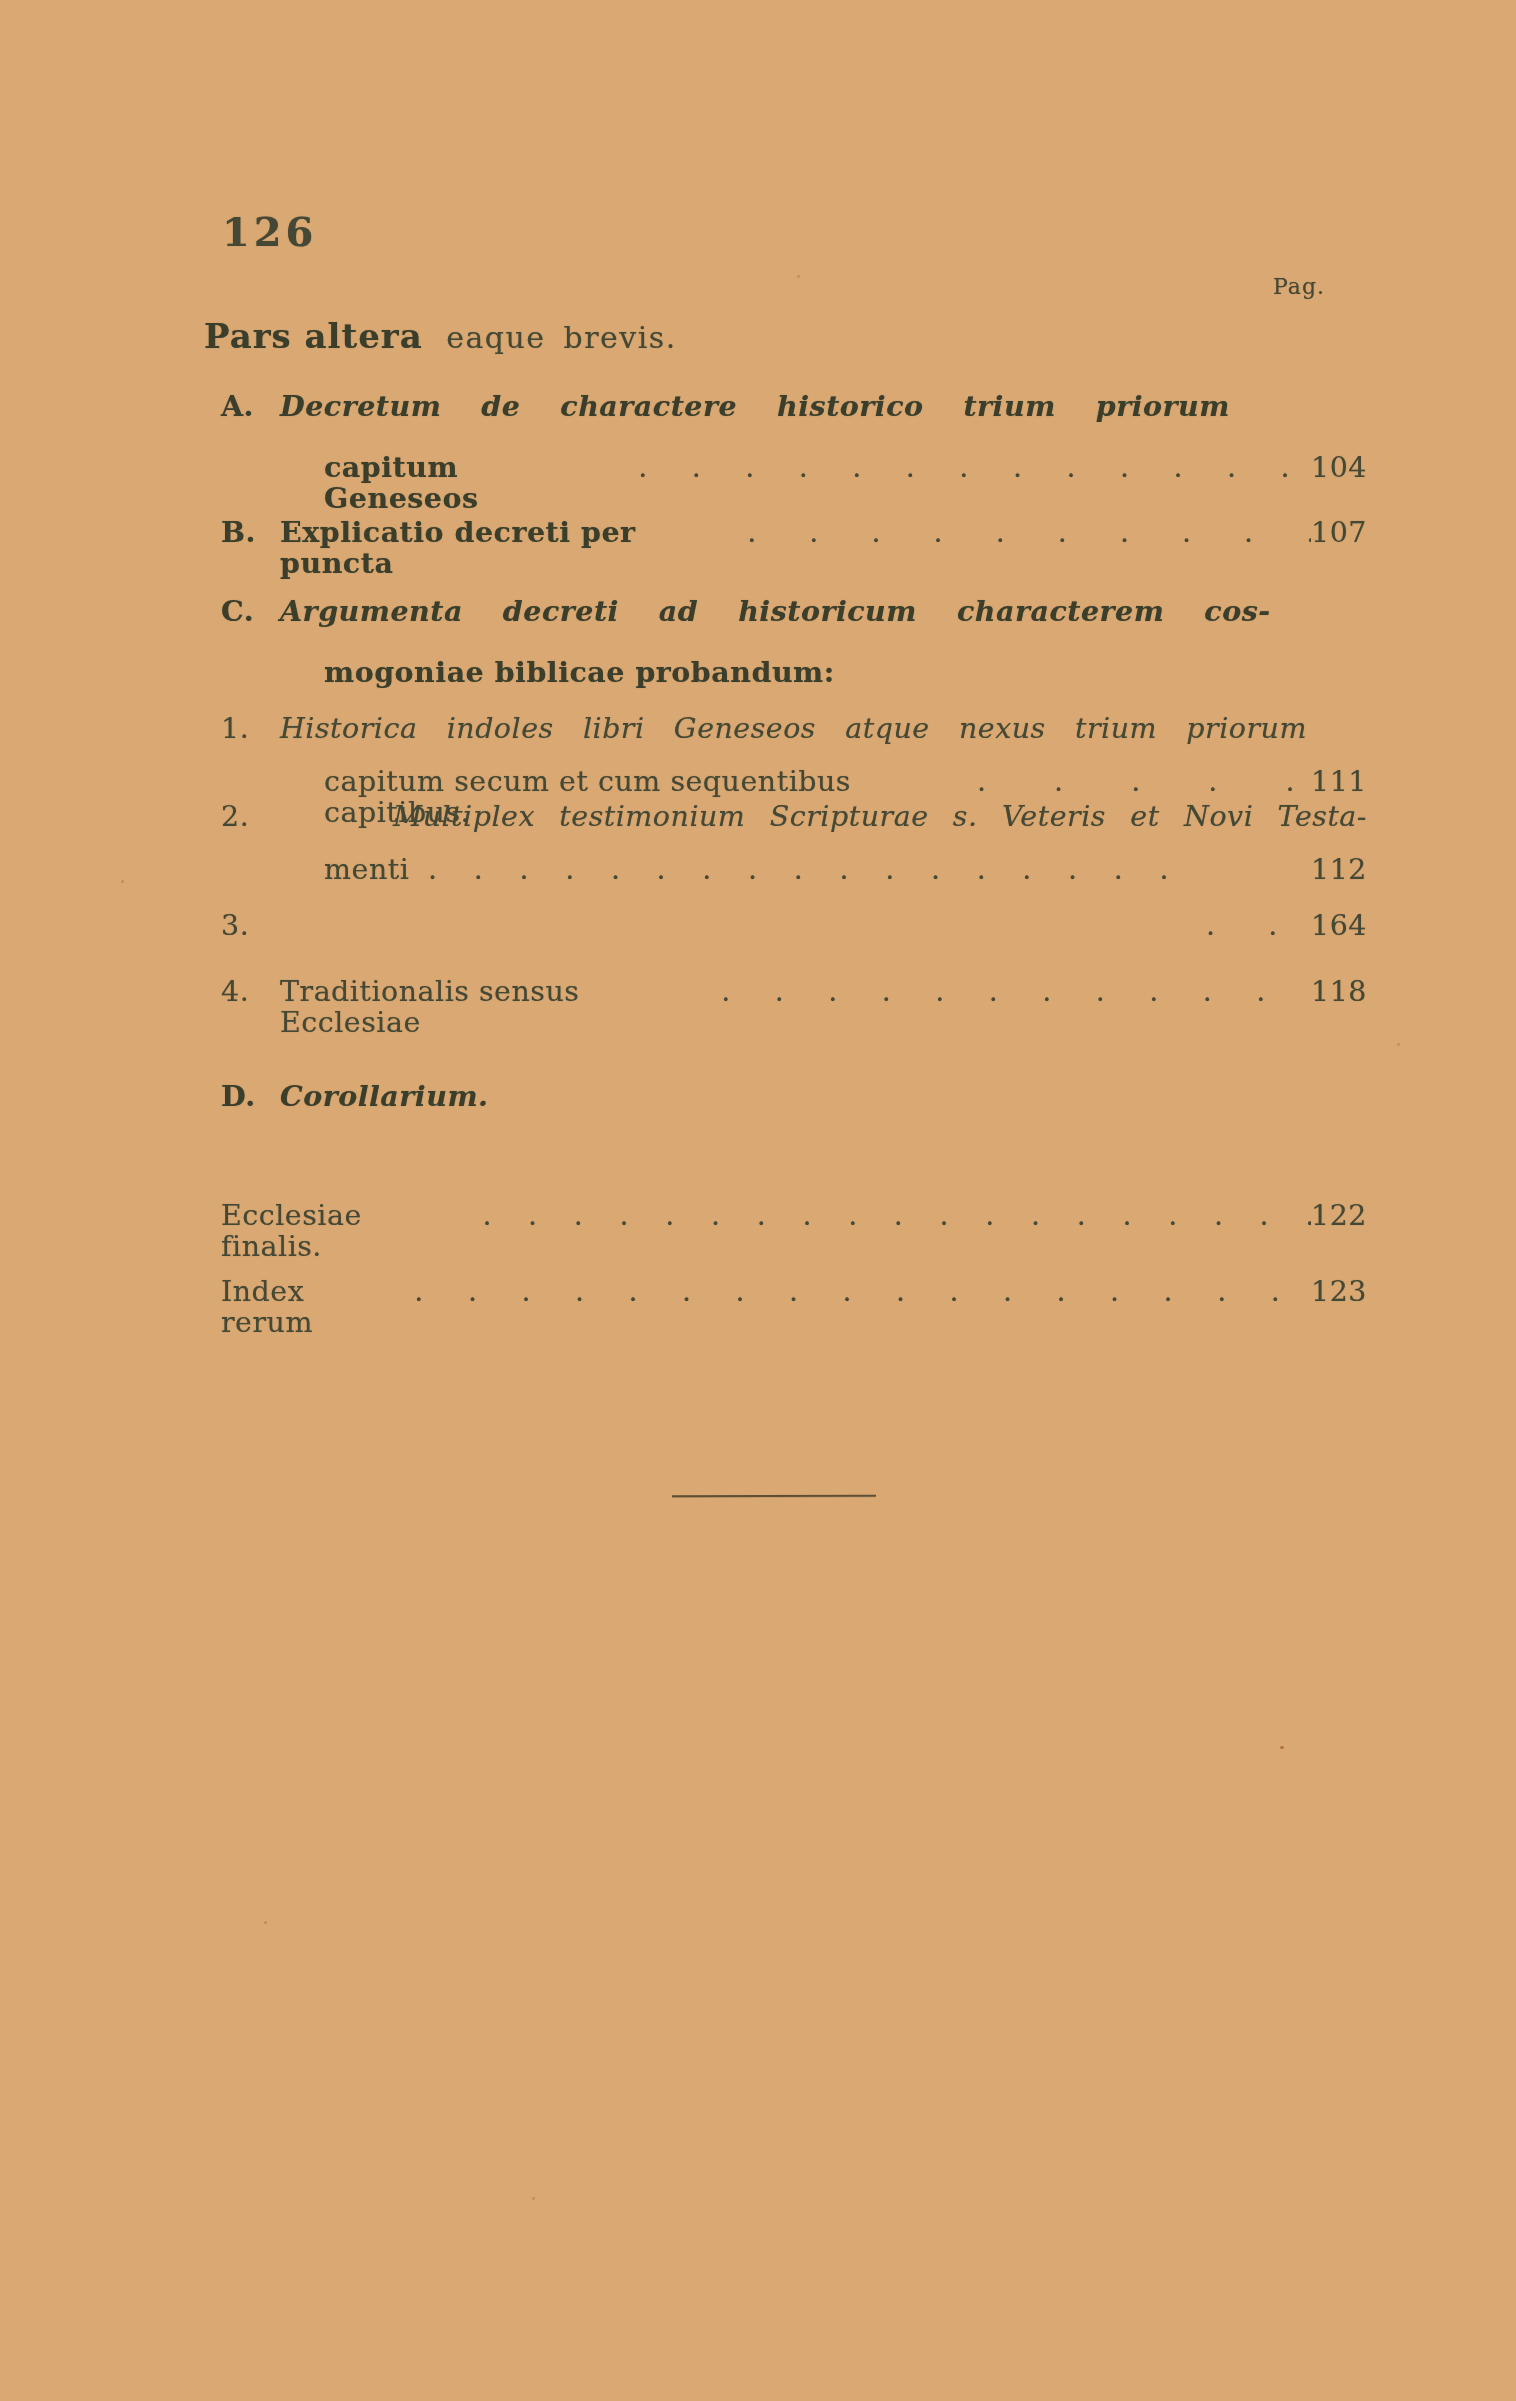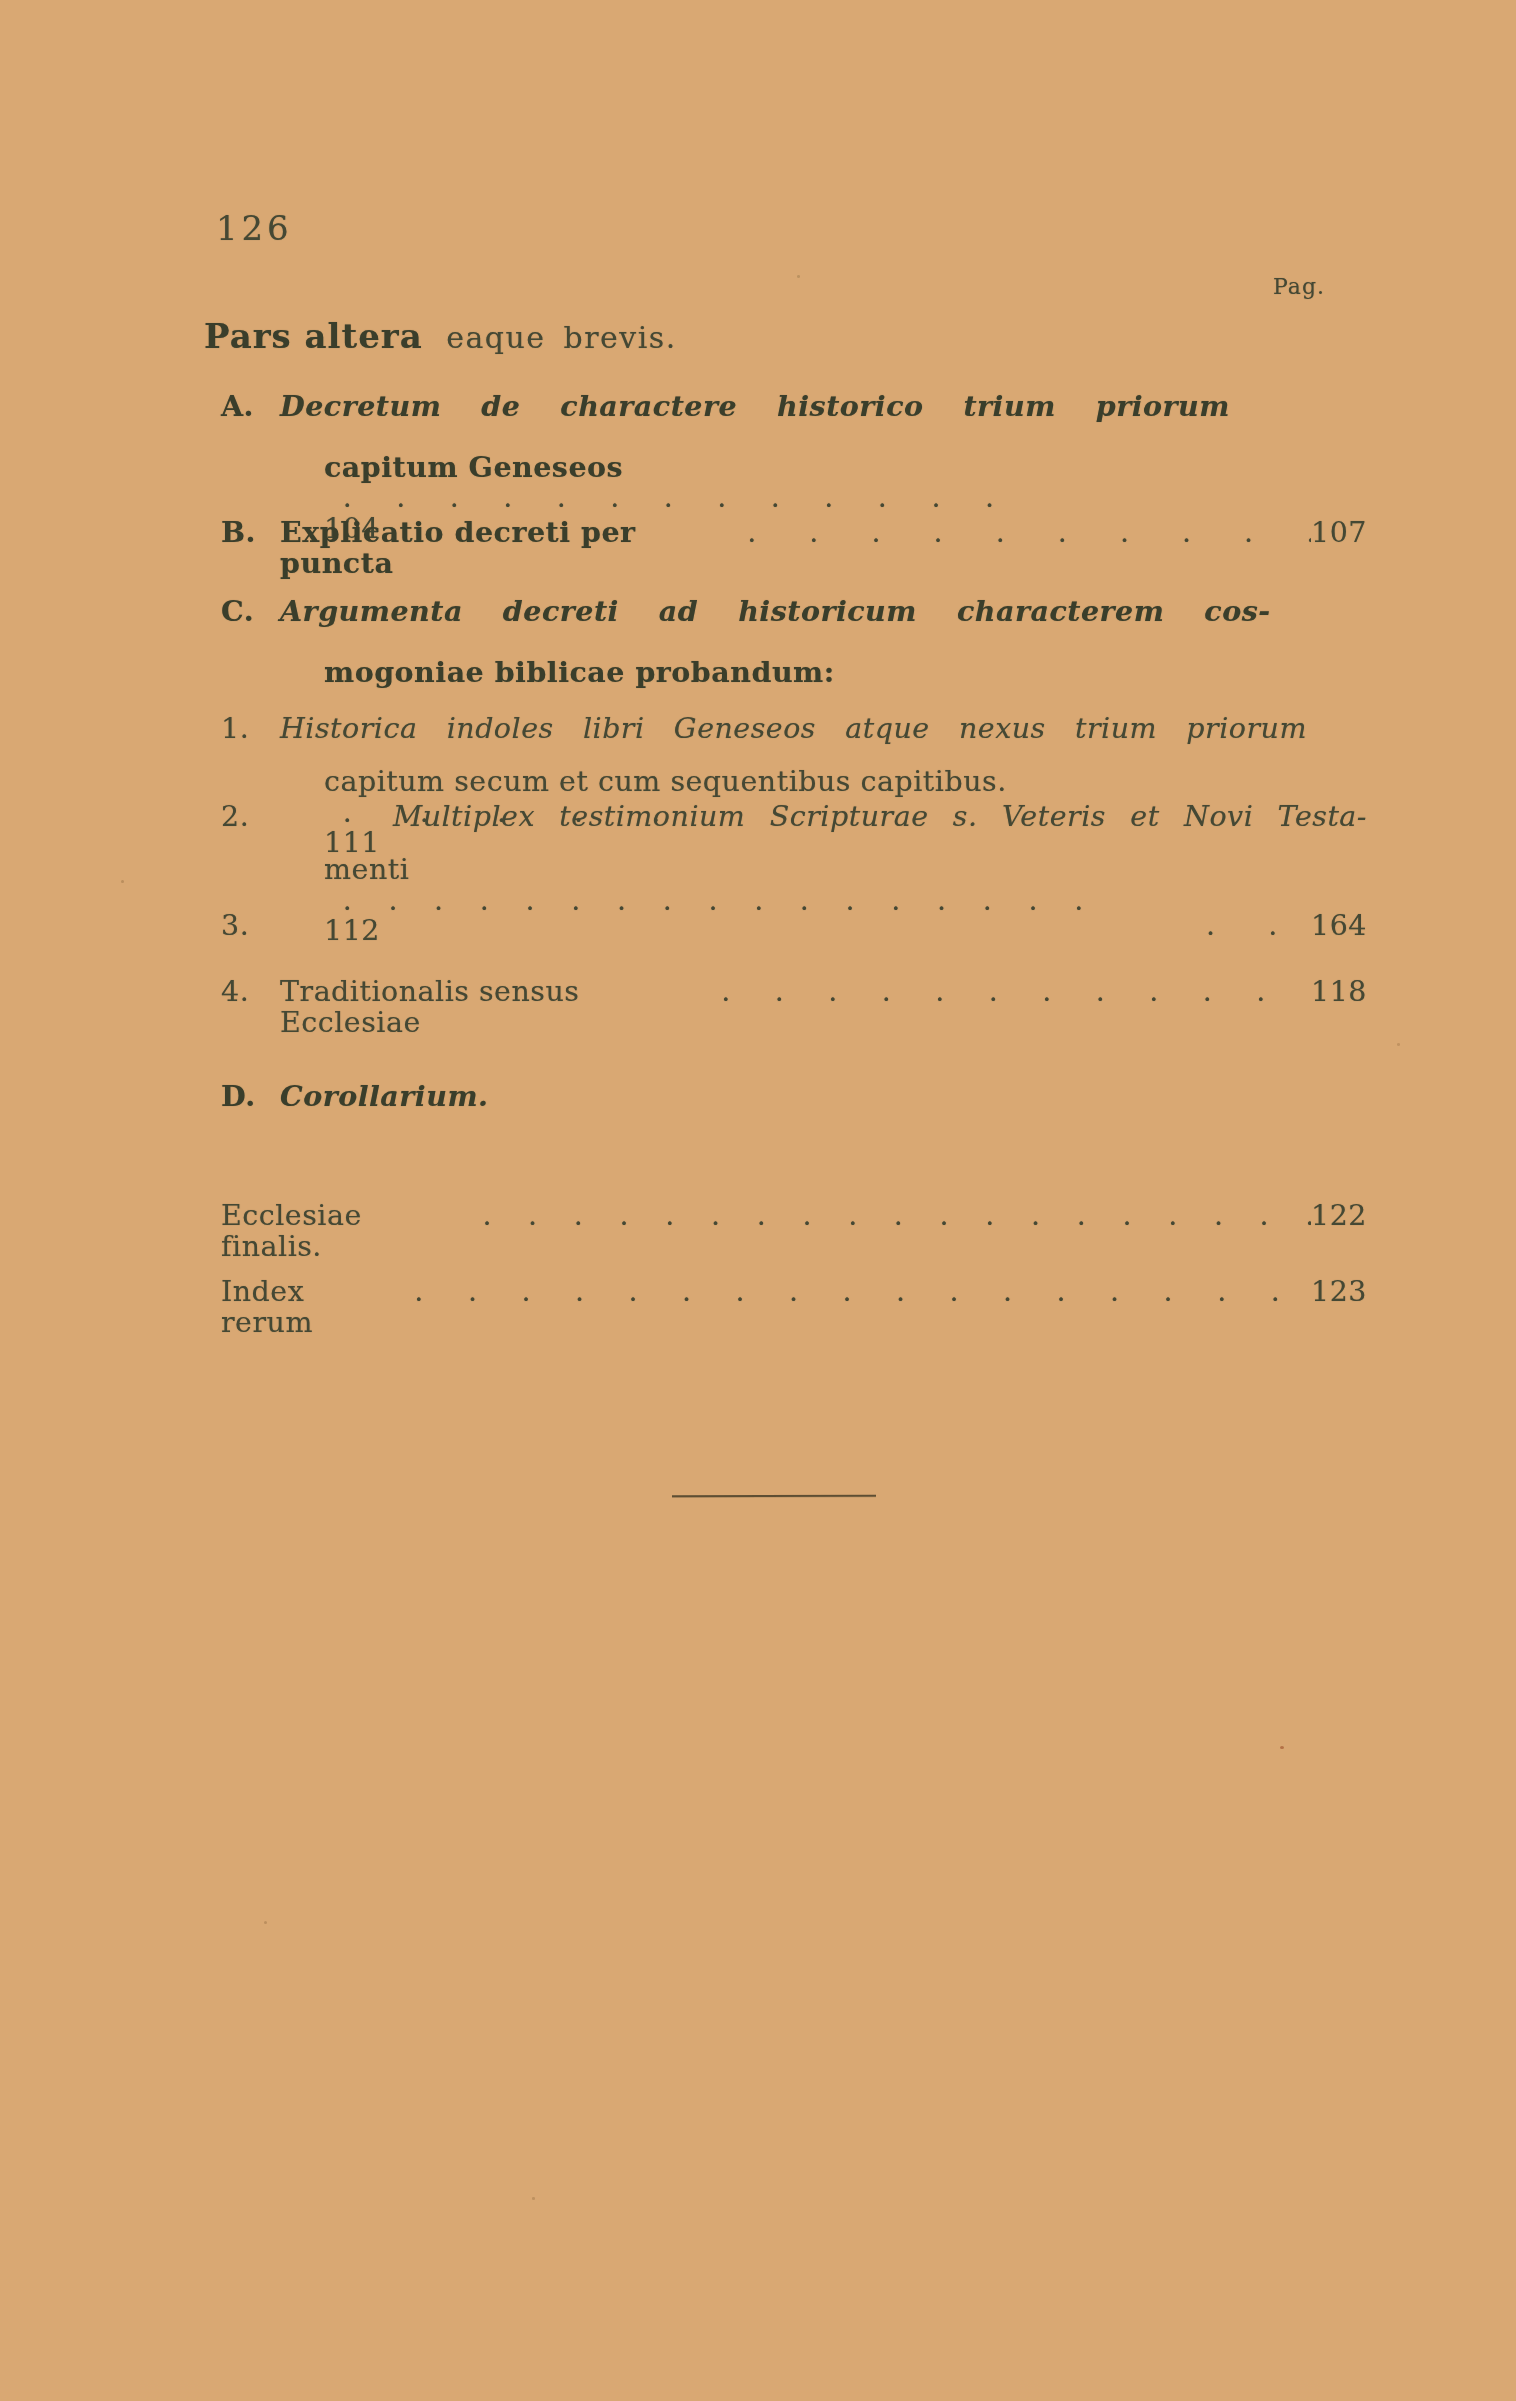--- a/index.html
+++ b/index.html
@@ -15,22 +15,22 @@
       radial-gradient(443px 295px at 100% 0%, rgba(166,96,40,0.08), transparent 70%),
       radial-gradient(541px 393px at 0% 100%,  rgba(166,96,40,0.10), transparent 70%),
       radial-gradient(541px 393px at 100% 100%,rgba(166,96,40,0.12), transparent 70%),
       radial-gradient(ellipse 130% 90% at 48% 32%, rgba(255,238,205,0.35), rgba(255,238,205,0) 65%),
       linear-gradient(to bottom, #efc property 0%, #f2c897 0%),
       linear-gradient(to bottom, #eec08d 0%, #f3cb9d 28%, #f2c997 55%, #efc28c 82%, #ebbb82 100%);
   }
   .ink { text-shadow: 0 0 1px rgba(62,66,46,0.45); }
 
   .folio {
-    position:absolute; left:216px; top:208px;
-    font-size:34px; letter-spacing:3.9px;
+    position:absolute; left:222px; top:208px;
+    font-size:40px; letter-spacing:3.9px;font-weight:bold;
   }
   .pag-label {
     position:absolute; right:191px; top:274px;
     font-size:22px; letter-spacing:1px;
   }
   .doc-title {
     position:absolute; left:204px; top:316px;
     font-size:30px; white-space:nowrap;text-align:center;
   }
   .doc-title .tb { font-weight:700; font-size:34px; color:#3a3e2b; letter-spacing:1px; }
@@ -41,21 +41,21 @@
     font-size:28.5px; line-height:1.08; letter-spacing:0.5px;
     display:flex; align-items:flex-start;
   }
   .prefix { flex:0 0 59px; }
   .body   { flex:1 1 auto; min-width:0; }
   .bold .prefix, .bold .l1, .bold .cont { font-weight:700; color:#3a3e2b; }
   .l1 { display:block;font-style:italic; }
   .gap-lg .l1 { margin-bottom:30.5px; }
   .gap-md .l1 { margin-bottom:22px; }
   .l2 { display:flex; align-items:baseline; }
-  .l2.indent { margin-left:44px;flex-direction:column; }
+  .l2.indent { margin-left:44px; }
   .dots {
     flex:1 1 auto; min-width:0; overflow:hidden; white-space:nowrap;
     padding-left:18.7px; padding-right:11.8px;
   }
   .dots-right { text-align:right; }
   .pg { flex:0 0 auto; }
   .ws60 { word-spacing:29.5px; }
   .ws40 { word-spacing:19.7px; }
   .ws30 { word-spacing:14.8px;text-align:right; }
   .ws24 { word-spacing:11.8px; }

